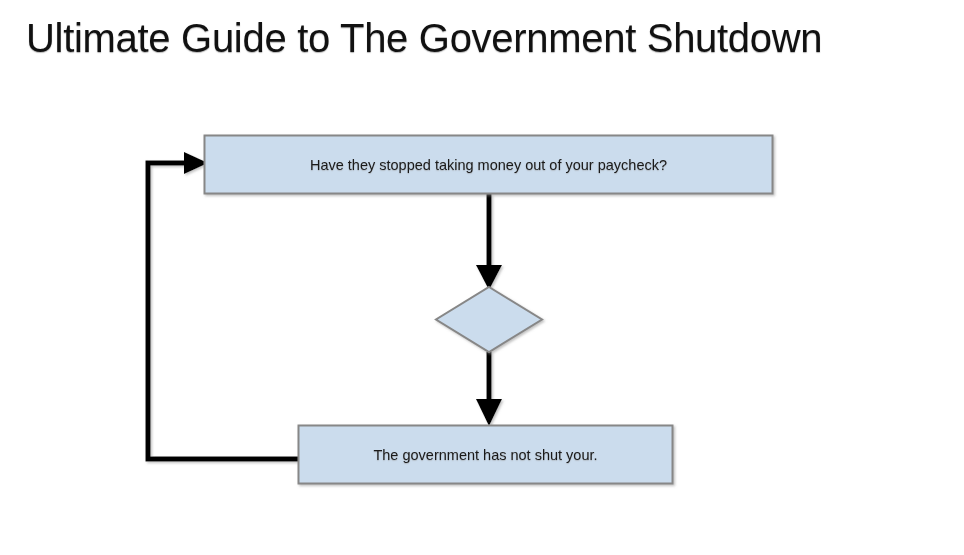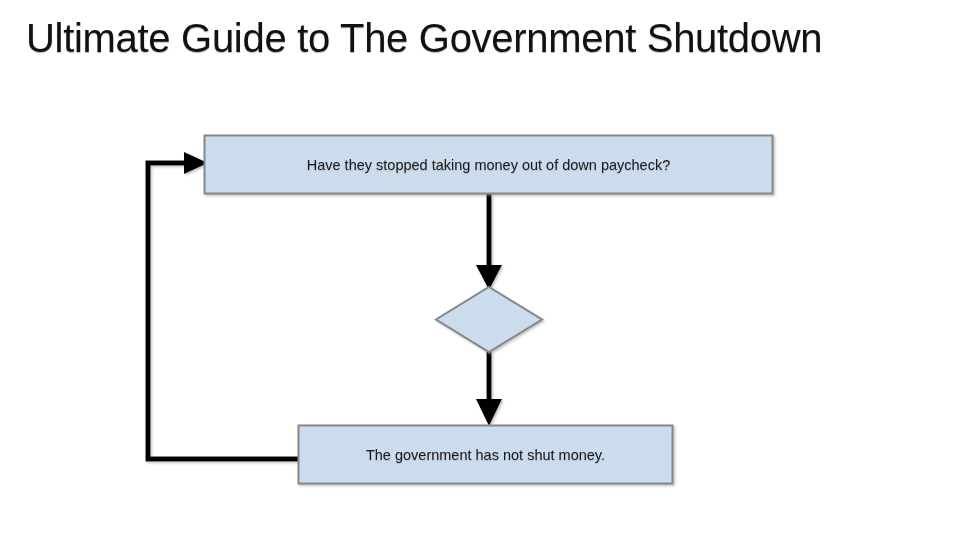--- a/index.html
+++ b/index.html
@@ -101,18 +101,18 @@
       <polygon points="476,399 502,399 489,426" fill="#000000"></polygon>
     </g>
 
     <rect x="204.5" y="135.5" width="568" height="58" fill="#cbdced" stroke="#878787" stroke-width="2" filter="url(#softshadow)"></rect>
 
     <polygon points="489,287 542,319.5 489,352 436,319.5" fill="#cbdced" stroke="#878787" stroke-width="2" filter="url(#softshadow)"></polygon>
 
     <rect x="298.5" y="425.5" width="374" height="58" fill="#cbdced" stroke="#878787" stroke-width="2" filter="url(#softshadow)"></rect>
   </svg>
 
-  <div class="node-label" id="label-question">Have they stopped taking money out of down paycheck?</div>
+  <div class="node-label" id="label-question">Have they stopped taking money out of your paycheck?</div>
 
 
-  <div class="node-label" id="label-outcome">The government has not shut money.</div>
+  <div class="node-label" id="label-outcome">The government has not shut your.</div>
 
 </div>
 
 </body></html>

